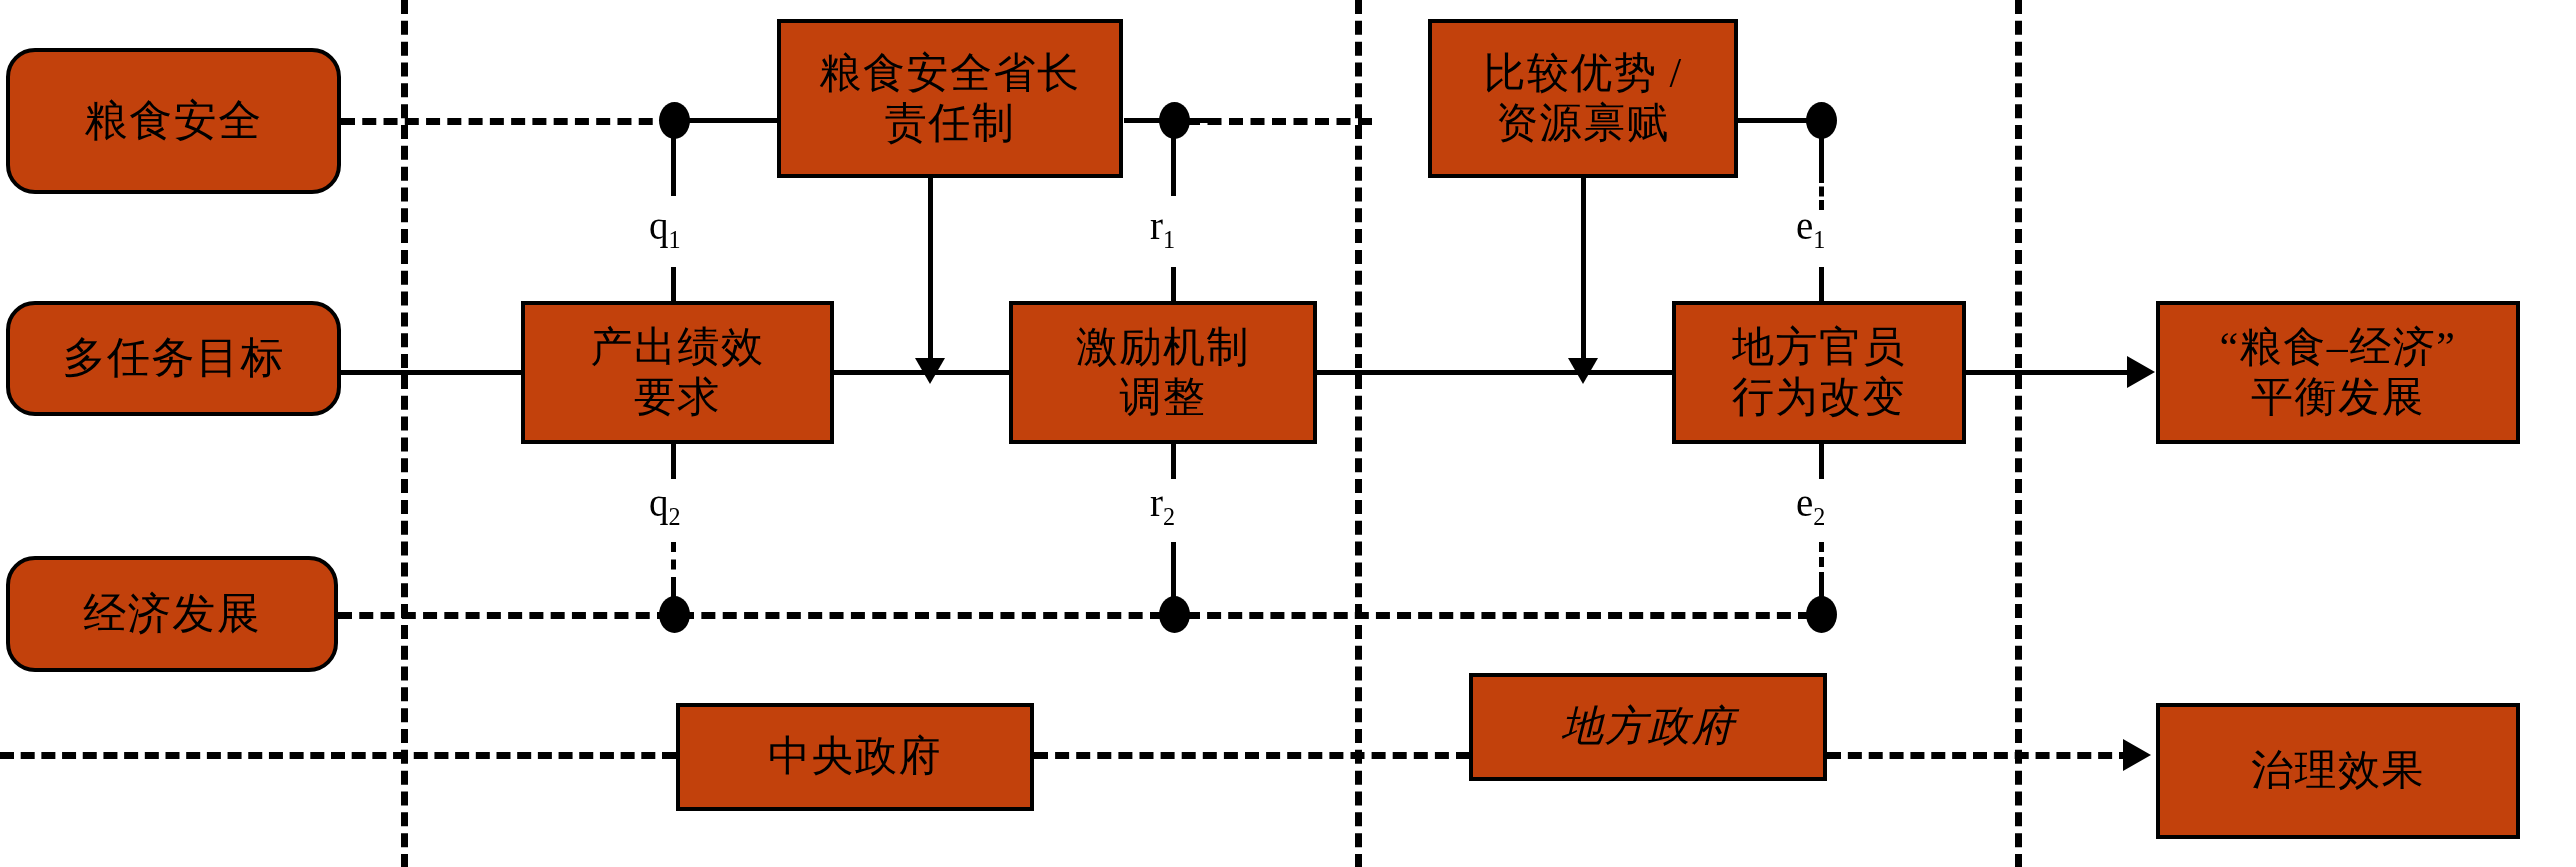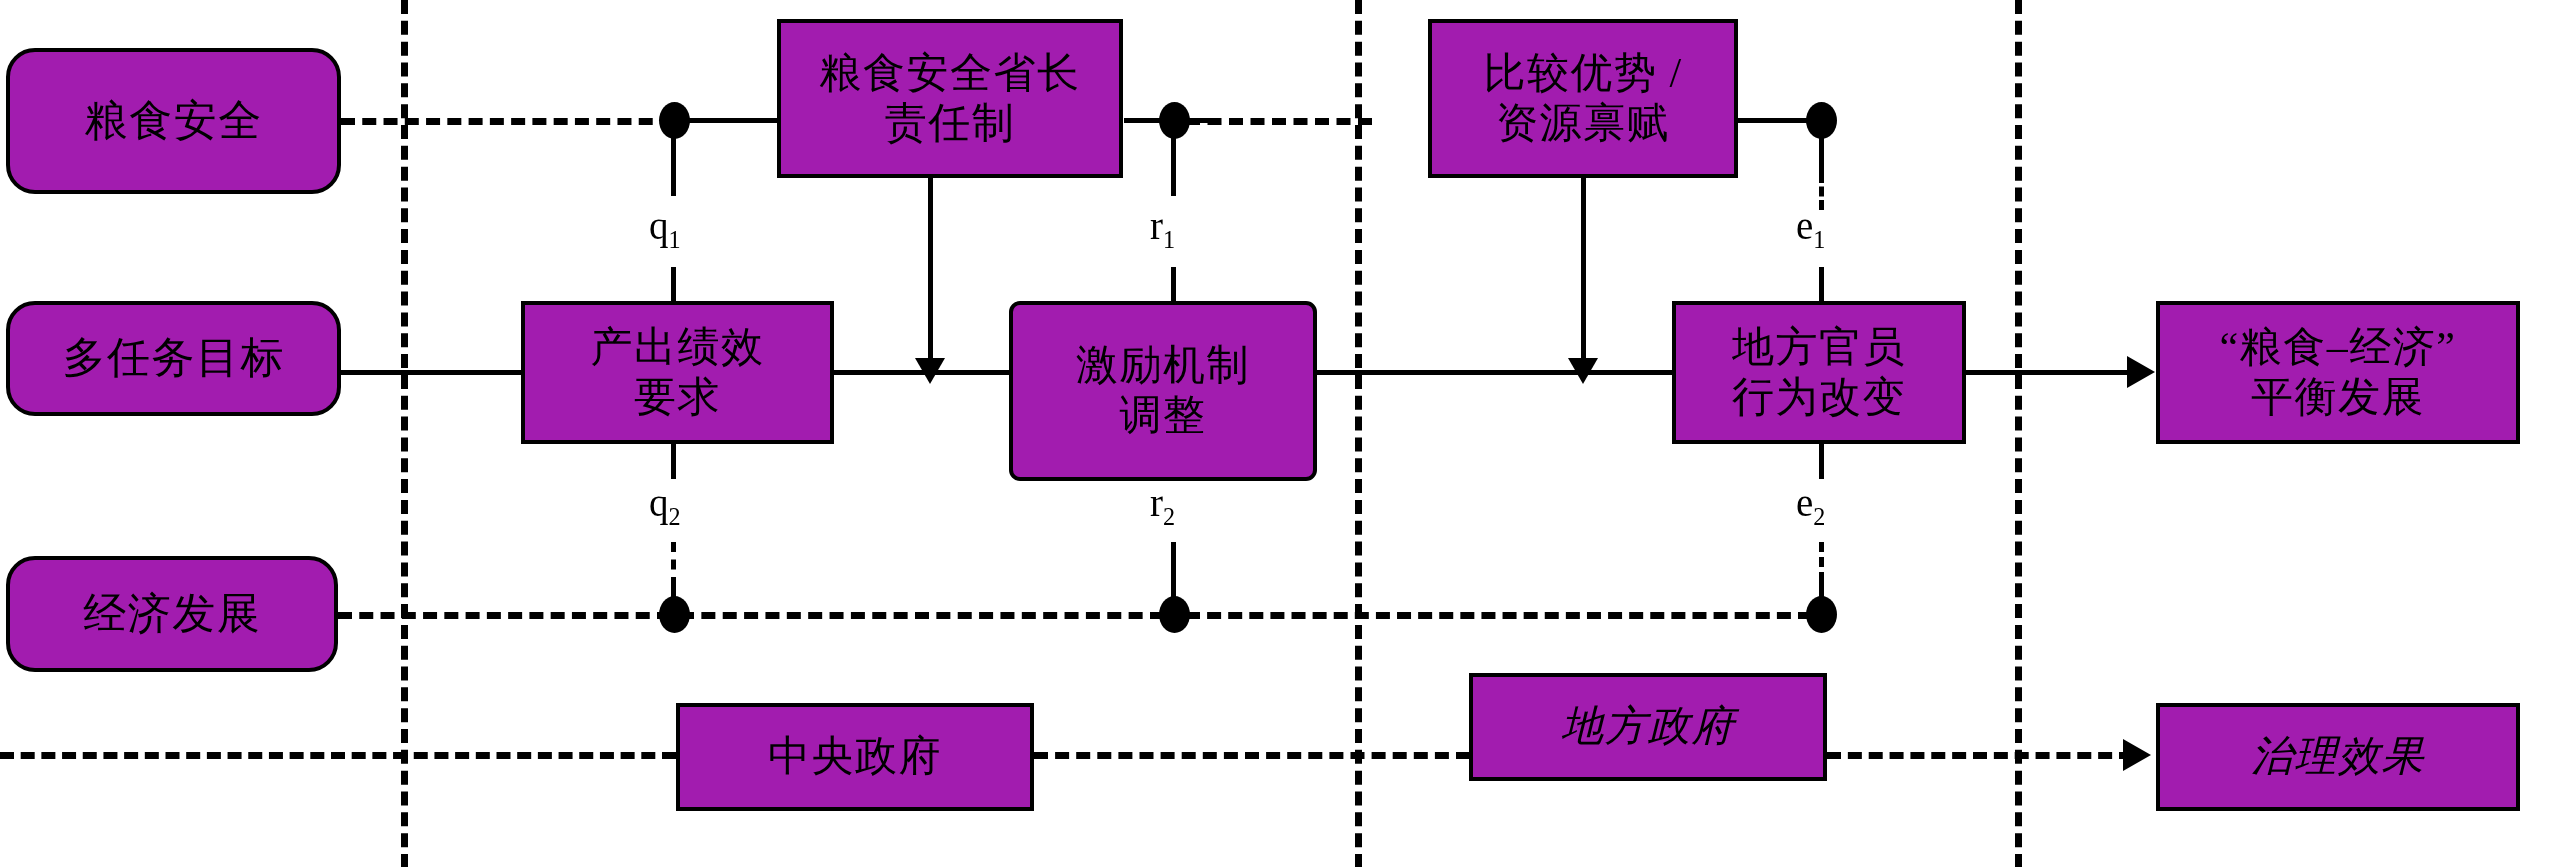--- a/index.html
+++ b/index.html
@@ -8,21 +8,21 @@
     width:2576px;height:868px;
     background:#ffffff;
     font-family:"Liberation Serif","DejaVu Serif",serif;
     overflow:hidden;
   }
   
   .box{
     position:absolute;
     box-sizing:border-box;
     border:4.6px solid #000;
-    background:#a21caf;
+    background:#c2410c;
     display:flex;align-items:center;justify-content:center;
     text-align:center;
     color:#000;
     line-height:1.18;
     letter-spacing:1.5px;
     z-index:6;
   }
   .box .t{display:block;white-space:pre-line;}
   .fs-big{font-size:43px;border-radius:29px;}
   .fs-mid{font-size:42px;}
@@ -149,21 +149,21 @@
 
   <div class="hline" style="left:341px;top:370px;width:182px;"></div>
 
   <div class="box fs-mid" style="left:521px;top:301px;width:313px;height:143px;">
     <span class="t">产出绩效
 要求</span>
   </div>
 
   <div class="hline" style="left:834px;top:370px;width:177px;"></div>
 
-  <div class="box fs-mid" style="left:1009px;top:301px;width:308px;height:180px;border-radius:11px;">
+  <div class="box fs-mid" style="left:1009px;top:301px;width:308px;height:143px;">
     <span class="t">激励机制
 调整</span>
   </div>
 
   <div class="hline" style="left:1317px;top:370px;width:356px;"></div>
 
   <div class="box fs-mid" style="left:1672px;top:301px;width:294px;height:143px;">
     <span class="t">地方官员
 行为改变</span>
   </div>
@@ -215,18 +215,18 @@
 
   <div class="hdash" style="left:1034px;top:752px;width:436px;"></div>
 
   <div class="box fs-mid" style="left:1469px;top:673px;width:358px;height:108px;font-style:italic;">
     <span class="t">地方政府</span>
   </div>
 
   <div class="hdash" style="left:1827px;top:752px;width:306px;"></div>
   <div class="arr-right" style="left:2123px;top:739px;"></div>
 
-  <div class="box fs-mid" style="left:2156px;top:703px;width:364px;height:108px;font-style:italic;">
+  <div class="box fs-mid" style="left:2156px;top:703px;width:364px;height:136px;">
     <span class="t">治理效果</span>
   </div>
 
 </div>
 
 
 </body></html>

